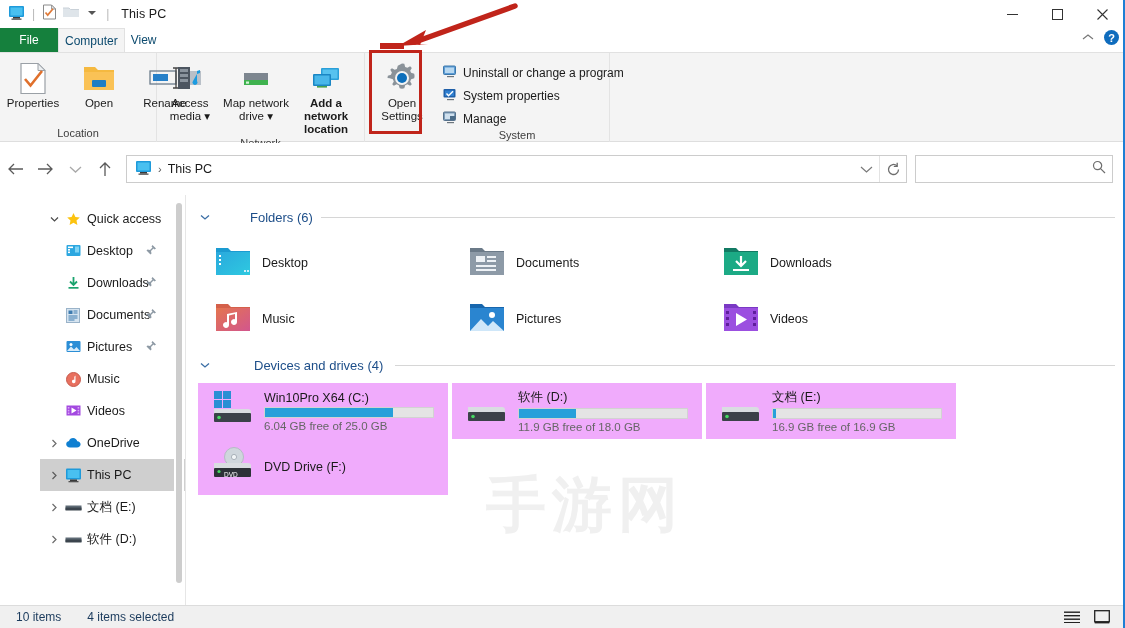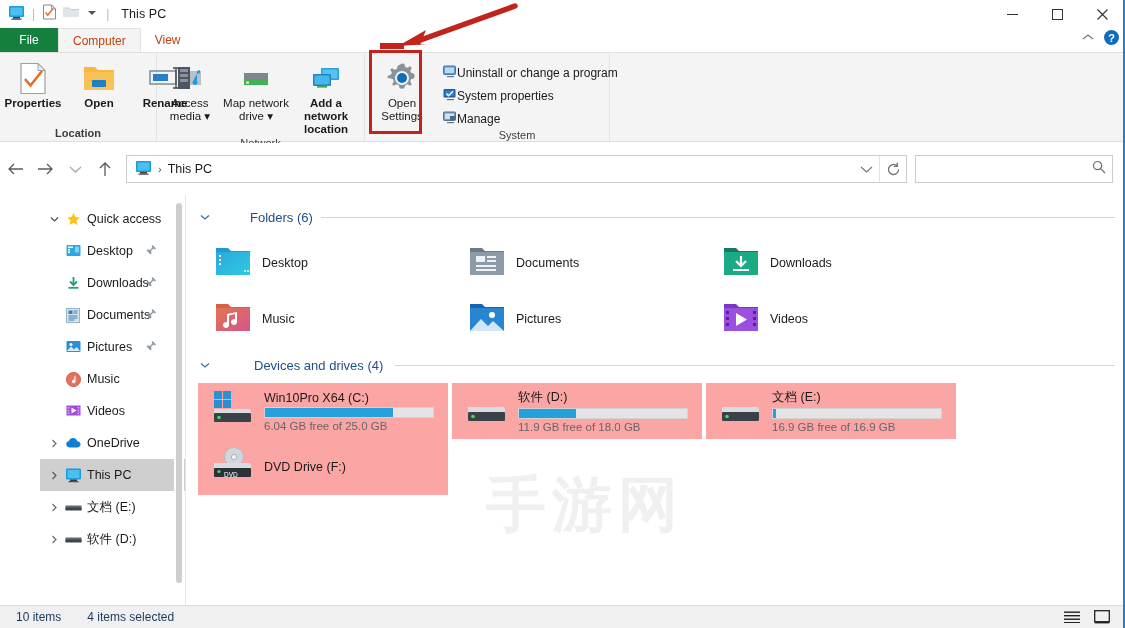--- a/index.html
+++ b/index.html
@@ -34,21 +34,21 @@
     color: #333;
   }
 
   
   .tabstrip {
     position: absolute; left: 0; top: 28px; width: 1125px; height: 24px;
     background: #ffffff; display: flex; align-items: flex-end;
   }
   .tab {
     height: 24px; display: flex; align-items: center; justify-content: center;
-    font-size: 12px; padding: 0 14px; color: #c2410c; white-space: nowrap;
+    font-size: 12px; padding: 0 6px; color: #0c4a6e; white-space: nowrap;
   }
   .tab.file { background: #15803d; color: #ffffff; width: 58px; padding: 0; }
   .tab.active {
     background: #f4f4f4; border: 1px solid #e1e1e1; border-bottom: none;
     position: relative; z-index: 3;
   }
   .tab-right-icons {
     position: absolute; right: 6px; top: 2px; display: flex; align-items: center; gap: 10px;
   }
   .chev-up { color: #6b6b6b; font-size: 11px; }
@@ -81,21 +81,21 @@
   .rbtn .ricon { height: 34px; display: flex; align-items: center; justify-content: center; }
   .rbtn .rlabel {
     font-size: 11.5px; color: #1a1a1a; text-align: center; line-height: 13px;
     margin-top: 2px; width: 66px;
   }
   .rbtn.wide { width: 74px; }
   .rbtn.wide .rlabel { width: 74px; font-weight: bold; }
 
   .smallitems { display: flex; flex-direction: column; padding: 6px 0 0 6px; gap: 4px; }
   .smallitem {
-    display: flex; align-items: center; height: 19px; padding: 0 6px 0 2px;
+    display: flex; align-items: center; gap: 6px; height: 19px; padding: 0 6px 0 2px;
     font-size: 12px; color: #1a1a1a; white-space: nowrap;
   }
 
   
   .annot-box {
     position: absolute; left: 369px; top: 50px; width: 53px; height: 84px;
     border: 3px solid #c0241a; z-index: 20; pointer-events: none;
   }
   .annot-arrow { position: absolute; left: 380px; top: 0px; z-index: 21; pointer-events: none; }
 
@@ -188,21 +188,21 @@
     width: 254px; height: 56px; display: flex; align-items: center; gap: 10px;
     padding-left: 16px; cursor: default;
   }
   .tile .tlabel { font-size: 12.5px; color: #1a1a1a; }
 
   .drivegrid { display: flex; flex-wrap: wrap; gap: 0 4px; position: relative; z-index: 1; }
   .drive {
     width: 250px; height: 56px; display: flex; align-items: center; gap: 8px;
     padding-left: 12px; cursor: default;
   }
-  .drive.selected { background: #fca5a5; }
+  .drive.selected { background: #f0abfc; }
   .drive-info { display: flex; flex-direction: column; gap: 2px; width: 170px; }
   .drive-name { font-size: 12.5px; color: #1a1a1a; white-space: nowrap; }
   .bar-track {
     width: 170px; height: 11px; background: #e4e4e4; border: 1px solid #d2d2d2;
   }
   .bar-fill { height: 100%; background: #26a0da; }
   .drive-free { font-size: 11.5px; color: #666666; white-space: nowrap; }
 
   
   .statusbar {
@@ -283,21 +283,21 @@
         <svg width="12" height="9" viewBox="0 0 12 9">
             <path d="M1 6l5-4 5 4" fill="none" stroke="#777" stroke-width="1.2"></path>
           </svg>
       </span>
       <span class="help-badge">?</span>
     </div>
   </div>
 
   <div class="ribbon">
 
-    <div class="rgroup" style="width:157px;font-weight:bold;">
+    <div class="rgroup" style="width:157px;">
       <div class="rgroup-items">
         <div class="rbtn">
           <span class="ricon">
             <svg width="30" height="33" viewBox="0 0 30 33">
                 <path d="M3 1.5h17l7 7v23H3z" fill="#fff" stroke="#9aa0a6" stroke-width="1.2"></path>
                 <path d="M20 1.5l7 7h-7z" fill="#eceff1" stroke="#9aa0a6" stroke-width="1"></path>
                 <path d="M7 17l5.5 6.5L24 9" stroke="#e0702c" stroke-width="2.6" fill="none"></path>
               </svg>
           </span>
           <span class="rlabel">Properties</span>

